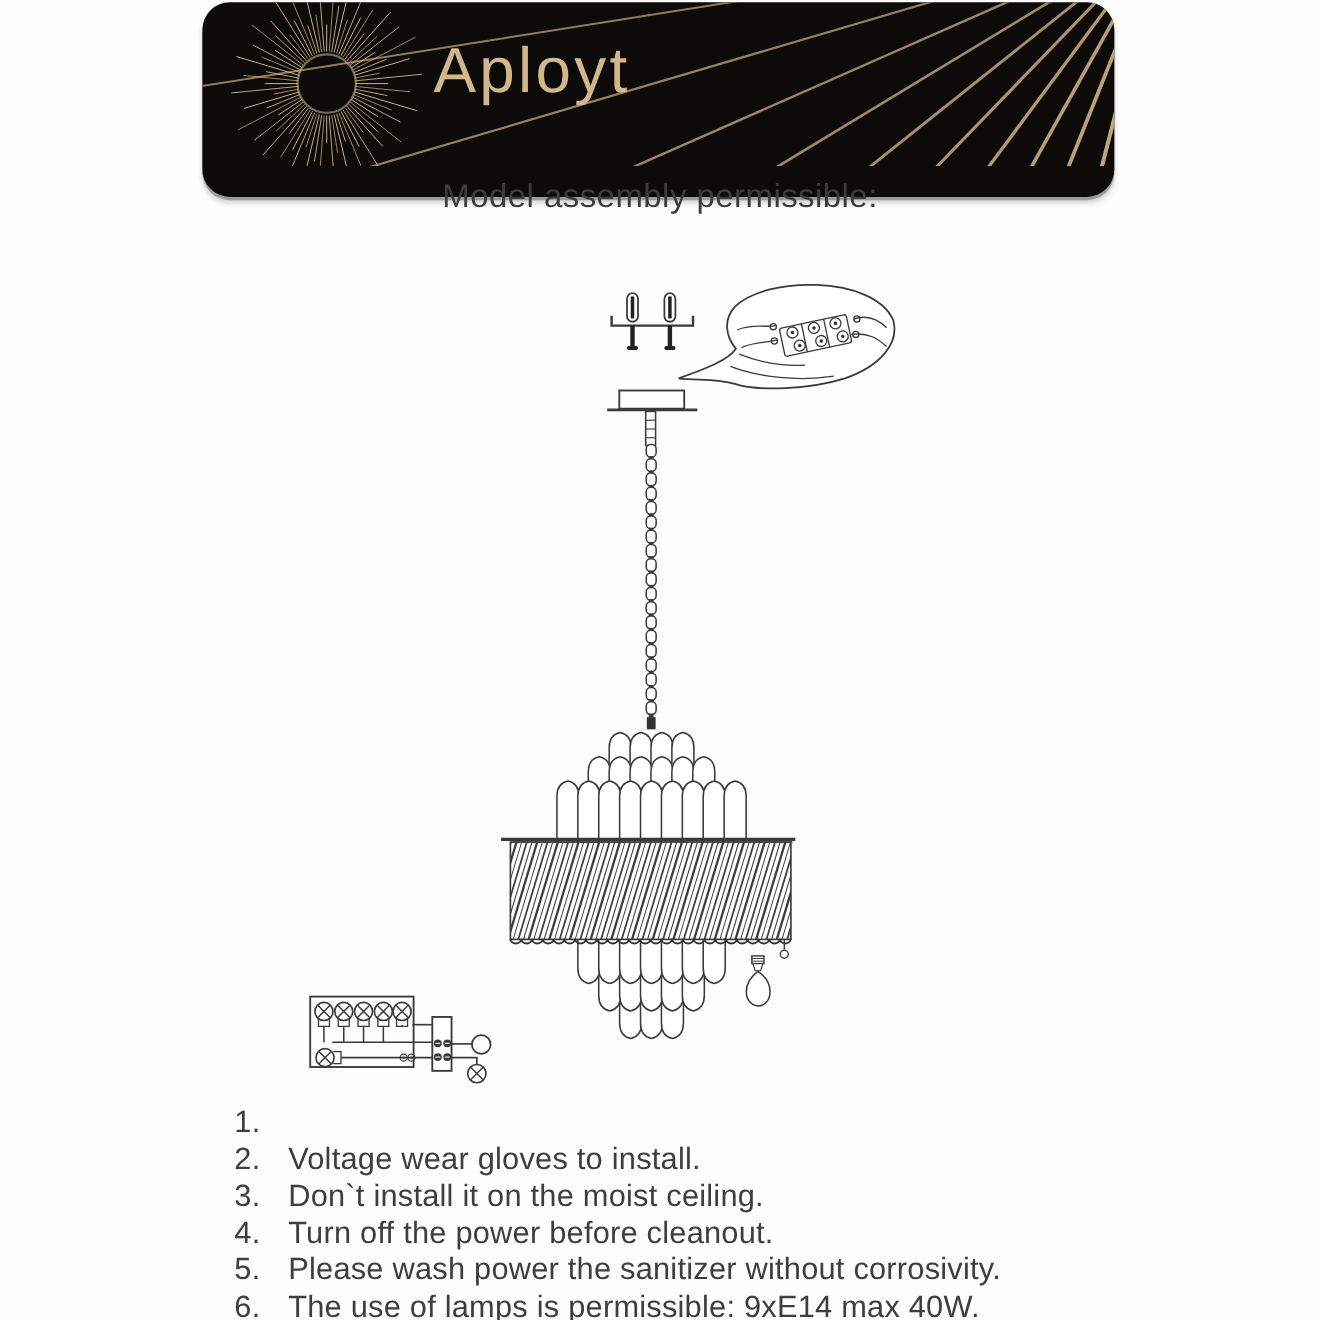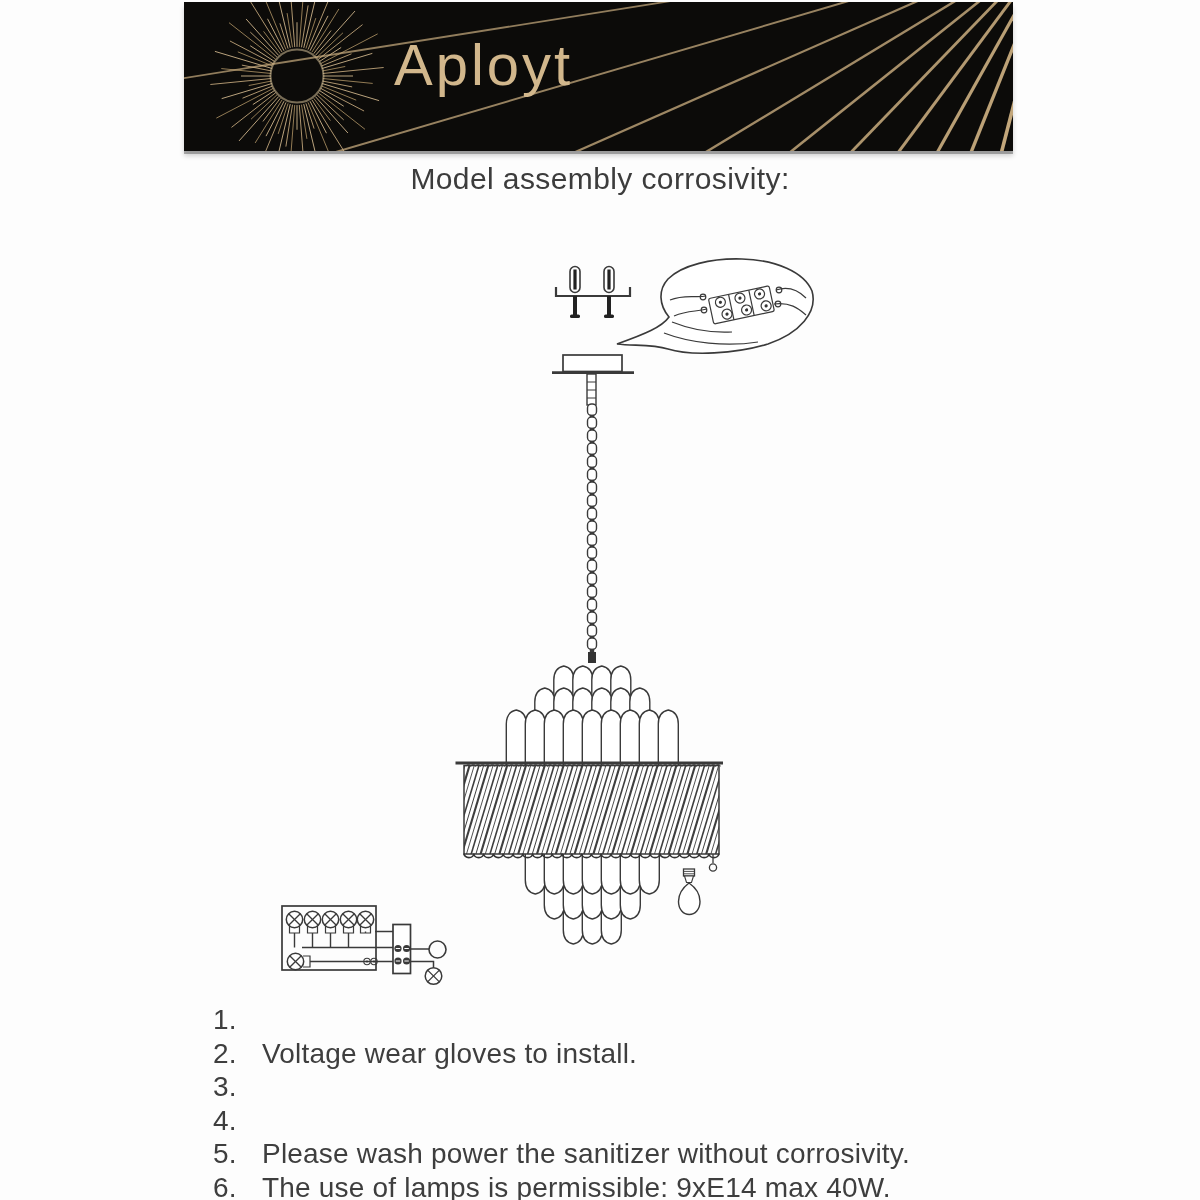--- a/index.html
+++ b/index.html
@@ -1,23 +1,23 @@
 <!DOCTYPE html>
 <html><head>
 <meta charset="utf-8">
 <style>
   html,body{margin:0;padding:0;}
   body{width:1200px;height:1200px;position:relative;background:#ffffff;
        font-family:"Liberation Sans",sans-serif;}
   .page{position:absolute;inset:0;background:#fdfdfd;overflow:hidden;}
 
   
-  .banner{position:absolute;left:184px;top:2px;width:829px;height:149px;
+  .banner{position:absolute;left:184px;top:2px;width:829px;height:177px;
           background:#0c0b09;overflow:hidden;
-          box-shadow:0 3px 0 rgba(110,110,110,.55),0 5px 5px rgba(0,0,0,.18);}
+          box-shadow:0 3px 0 rgba(110,110,110,.55),0 5px 5px rgba(0,0,0,.18);border-radius:25px;}
   .banner svg{position:absolute;left:0;top:0;}
   .wordmark{position:absolute;left:210px;top:33px;font-size:58px;line-height:60px;
             color:#d2b78c;letter-spacing:3px;font-weight:400;}
 
   
   .title{position:absolute;left:0;top:161px;width:1200px;text-align:center;
          font-size:30px;line-height:35.5px;color:#3c3c3c;letter-spacing:.4px;}
 
   
   .diagram{position:absolute;left:0;top:0;width:1200px;height:1200px;}
@@ -124,21 +124,21 @@
           <line x1="814.714076245482" y1="-52.9268010276666" x2="-76.18080697133212" y2="88.17708643862173" stroke="#d3b585" stroke-width="1.80" opacity="0.67"></line>
           <line x1="814.0226133276594" y1="-60.380544954033" x2="-87.62571043874016" y2="-35.19522682537372" stroke="#d3b585" stroke-width="1.60" opacity="0.64"></line>
           <line x1="814.2969188879302" y1="-67.8612652366109" x2="-83.0854804756367" y2="-159.01404529562873" stroke="#d3b585" stroke-width="1.40" opacity="0.61"></line>
           <line x1="815.5324236333568" y1="-75.24435046641801" x2="-62.635746758233836" y2="-281.2168353062293" stroke="#d3b585" stroke-width="1.20" opacity="0.59"></line>
         </g>
     </svg>
     <span class="wordmark">Aployt</span>
   </div>
 
   <div class="title">
-    <div>Model assembly corrosivity:</div>
+    <div>Model assembly permissible:</div>
   </div>
 
   <svg class="diagram" viewBox="0 0 1200 1200">
     <defs>
       <clipPath id="drumclip">
           <rect x="464" y="765.5" width="255" height="88.5"></rect>
         </clipPath>
     </defs>
 
     <g stroke="#3a3a3a" fill="none" stroke-width="1.6">
@@ -438,23 +438,25 @@
   <div class="instructions">
     <div class="row">
       <span class="num">1.</span>
     </div>
     <div class="row">
       <span class="num">2.</span>
       <span>Voltage wear gloves to install.</span>
     </div>
     <div class="row">
       <span class="num">3.</span>
+      <span>Don`t install it on the moist ceiling.</span>
     </div>
     <div class="row">
       <span class="num">4.</span>
+      <span>Turn off the power before cleanout.</span>
     </div>
     <div class="row">
       <span class="num">5.</span>
       <span>Please wash power the sanitizer without corrosivity.</span>
     </div>
     <div class="row">
       <span class="num">6.</span>
       <span>The use of lamps is permissible: 9xE14 max 40W.</span>
     </div>
   </div>

